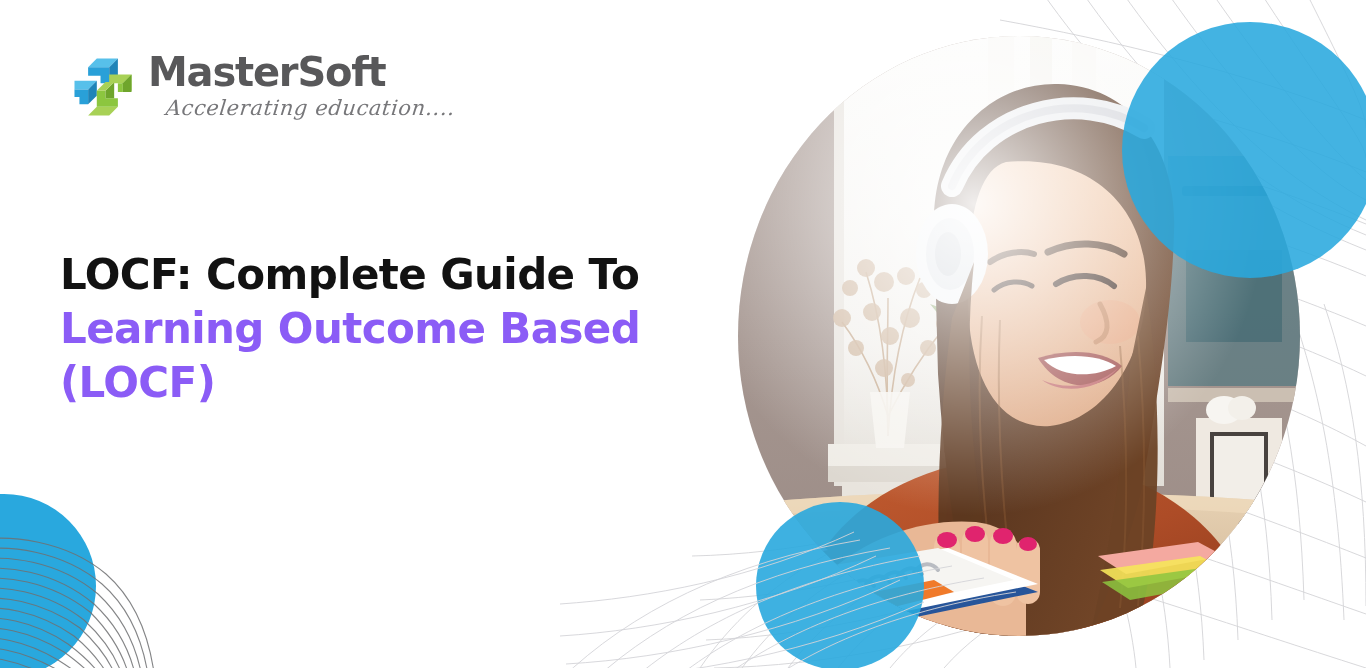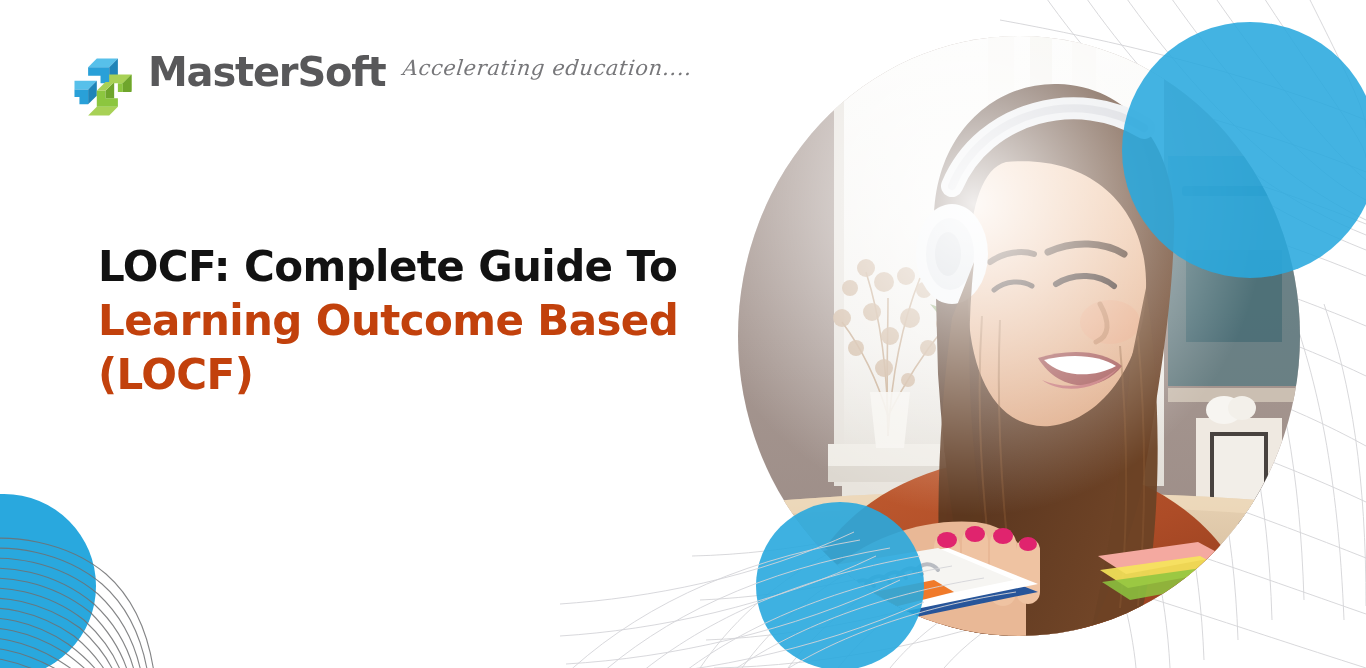--- a/index.html
+++ b/index.html
@@ -40,21 +40,21 @@
     gap: 14px;
   }
   .brand-mark {
     width: 62px;
     height: 62px;
     flex: 0 0 auto;
     margin-top: 4px;
   }
   .brand-words {
     display: flex;
-    flex-direction: row;
+    flex-direction: column;
     align-items: flex-start;
   }
   .brand-name {
     font-family: "DejaVu Sans", sans-serif;
     font-size: 40px;
     font-weight: bold;
     letter-spacing: -1.2px;
     color: #58585a;
     line-height: 1;
     white-space: nowrap;
@@ -69,34 +69,33 @@
     color: #77777a;
     letter-spacing: 0.6px;
     white-space: nowrap;
     transform: skewX(-6deg);
   }
 
   
   .headline {
     position: absolute;
     left: 60px;
-    top: 240px;
+    top: 248px;
     width: 640px;
-    margin-left: 38px;
   }
   .headline-line {
     font-family: "DejaVu Sans", sans-serif;
     font-size: 42px;
     font-weight: bold;
     line-height: 54px;
     letter-spacing: -0.6px;
     white-space: nowrap;
   }
   .headline-line.dark  { color: #121212; }
-  .headline-line.blue  { color: #c2410c; }
+  .headline-line.blue  { color: #8b5cf6; }
 
   
   .photo-wrap {
     position: absolute;
     left: 738px;
     top: 36px;
     width: 562px;
     height: 600px;
   }
   .photo-circle {

